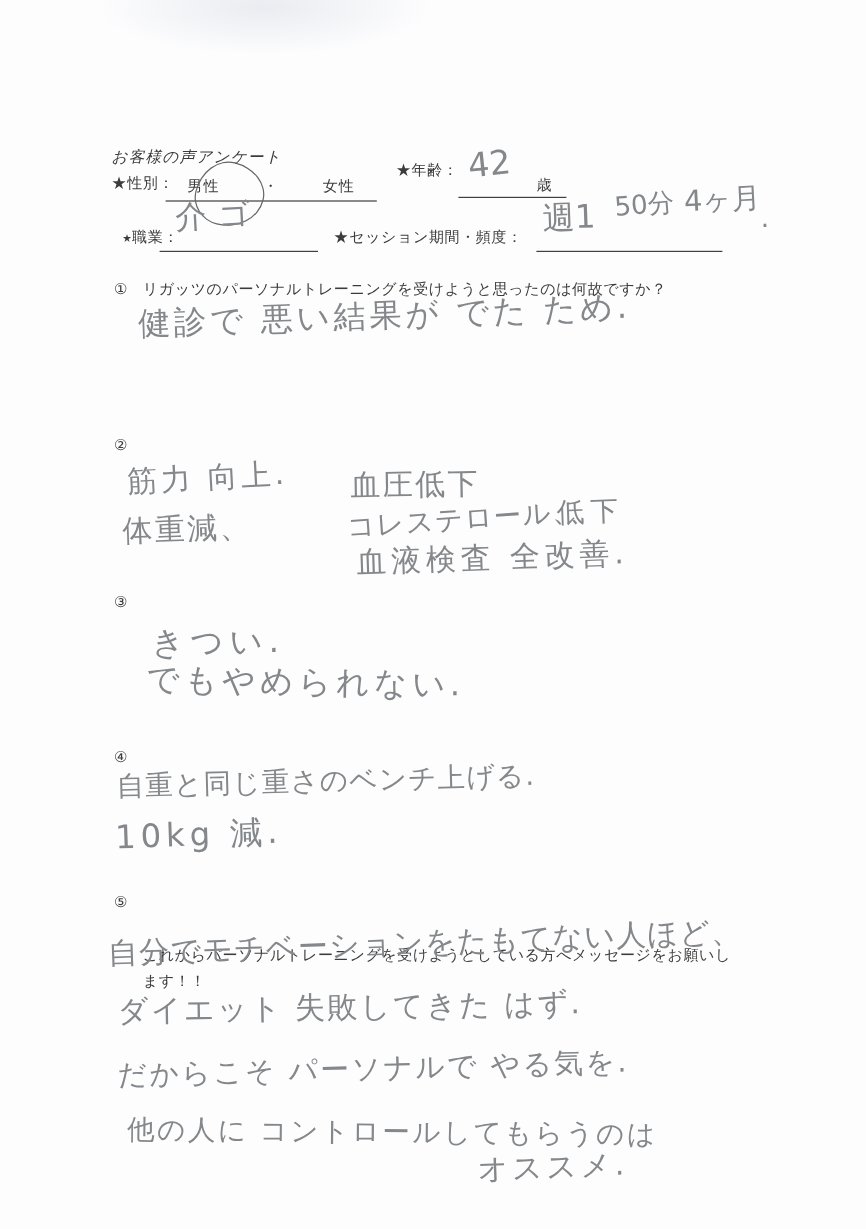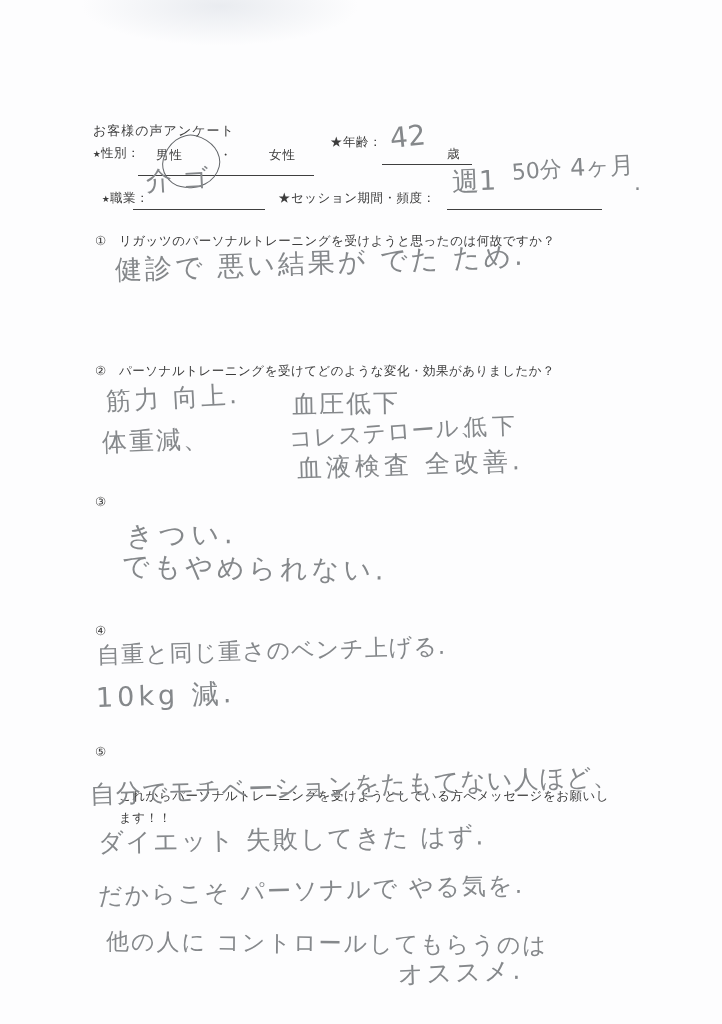--- a/index.html
+++ b/index.html
@@ -9,24 +9,24 @@
   }
   .sheet{position:relative;width:722px;height:1024px;background:#fdfdfe;}
   .scan-shadow{
     position:absolute;left:80px;top:-34px;width:280px;height:80px;
     background:radial-gradient(ellipse at center,rgba(188,196,208,0.30),rgba(255,255,255,0) 70%);
     pointer-events:none;
   }
   .pt{ 
     position:absolute;color:#3c3c3c;font-size:12.5px;letter-spacing:.5px;white-space:nowrap;
   }
-  .title{font-size:13px;letter-spacing:1px;}
+  .title{font-size:13px;letter-spacing:1px;font-style:italic;}
   .uline{position:absolute;border-bottom:1.5px solid #3f3f3f;height:21px;}
   .gender-line{display:flex;align-items:flex-end;justify-content:space-around;
-    color:#3c3c3c;font-size:12.5px;letter-spacing:1px;padding-bottom:11px;}
+    color:#3c3c3c;font-size:12.5px;letter-spacing:1px;padding-bottom:3px;}
   .male-circle{
     position:absolute;left:163px;top:135px;width:55px;height:52px;
     border:1.6px solid #63666a;
     border-radius:46% 54% 58% 42% / 58% 46% 54% 42%;
     transform:rotate(14deg);
   }
   .q{position:absolute;left:95px;width:545px;display:flex;align-items:flex-start;
      color:#3c3c3c;font-size:12.5px;line-height:1.75;}
   .q-num{flex:none;width:24px;letter-spacing:0;}
   .q-text{letter-spacing:.5px;}
@@ -36,21 +36,21 @@
   }
 </style>
 </head>
 <body>
 
 <div class="sheet">
   <div class="scan-shadow"></div>
 
   <div class="pt title" style="left:93px;top:122px;">お客様の声アンケート</div>
 
-  <span class="pt" style="left:93px;top:145px;font-family:Liberation Mono, monospace;">★性別：</span>
+  <span class="pt" style="left:93px;top:145px;">★性別：</span>
   <div class="uline gender-line" style="left:138px;top:143px;width:176px;">
     <span>男性</span>
     <span>・</span>
     <span>女性</span>
   </div>
   <div class="male-circle"></div>
 
   <span class="pt" style="left:330px;top:134px;">★年齢：</span>
   <div class="uline" style="left:382px;top:143px;width:90px;"></div>
   <span class="hw" style="left:390px;top:122px;font-size:28px;transform:rotate(-6deg);">42</span>
@@ -68,21 +68,20 @@
   <span class="hw" style="left:634px;top:170px;font-size:22px;">.</span>
 
   <div class="q" style="top:231px;">
     <span class="q-num">①</span>
     <span class="q-text">リガッツのパーソナルトレーニングを受けようと思ったのは何故ですか？</span>
   </div>
   <span class="hw" style="left:115px;top:252px;font-size:27px;letter-spacing:3px;transform:rotate(-2deg);">健診で 悪い結果が でた ため.</span>
 
   <div class="q" style="top:361px;">
     <span class="q-num">②</span>
-    <span class="q-text">パーソナルトレーニングを受けてどのような変化・効果がありましたか？</span>
   </div>
   <span class="hw" style="left:106px;top:385px;font-size:25px;letter-spacing:3px;transform:rotate(-3deg);">筋力 向上.</span>
   <span class="hw" style="left:102px;top:426px;font-size:25px;letter-spacing:2px;transform:rotate(-2deg);">体重減、</span>
   <span class="hw" style="left:292px;top:388px;font-size:25px;letter-spacing:2px;transform:rotate(-1deg);">血圧低下</span>
   <span class="hw" style="left:289px;top:424px;font-size:23px;letter-spacing:1px;transform:rotate(-4deg);">コレステロール、</span>
   <span class="hw" style="left:464px;top:412px;font-size:23px;letter-spacing:5px;transform:rotate(-2deg);">低下</span>
   <span class="hw" style="left:297px;top:452px;font-size:25px;letter-spacing:4px;transform:rotate(-2deg);">血液検査 全改善.</span>
 
   <div class="q" style="top:492px;">
     <span class="q-num">③</span>

